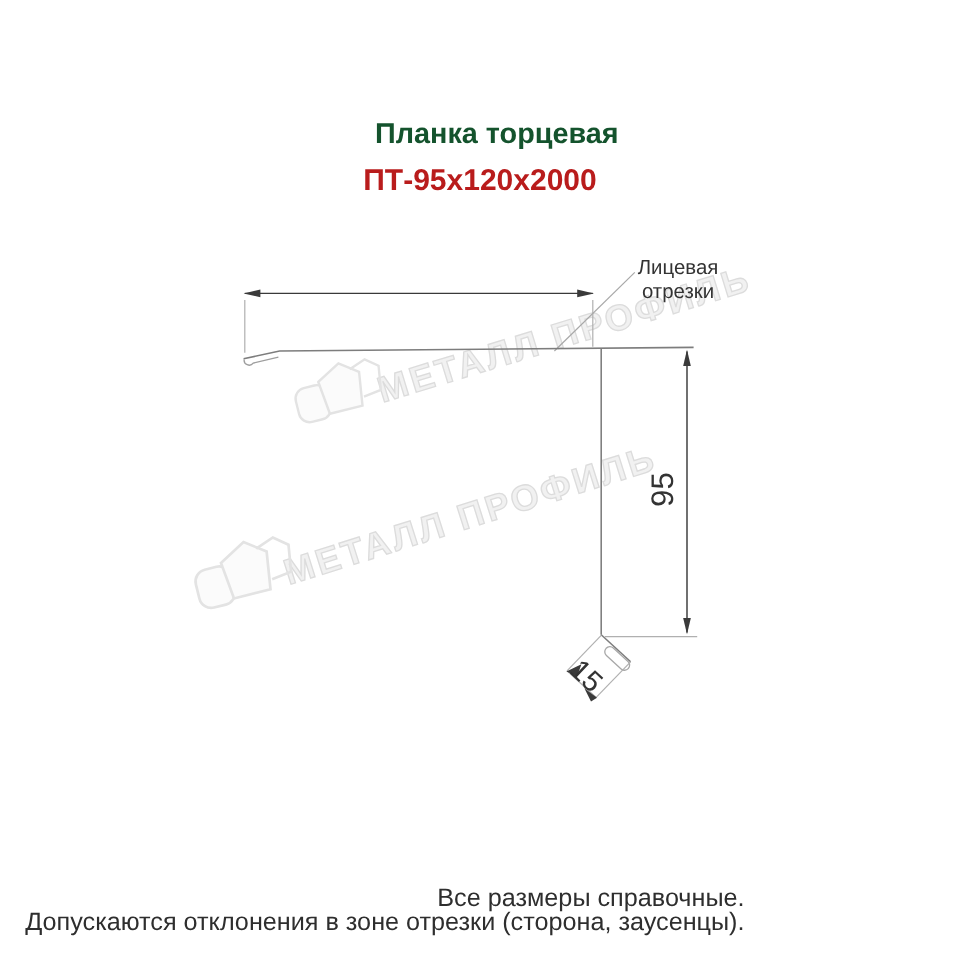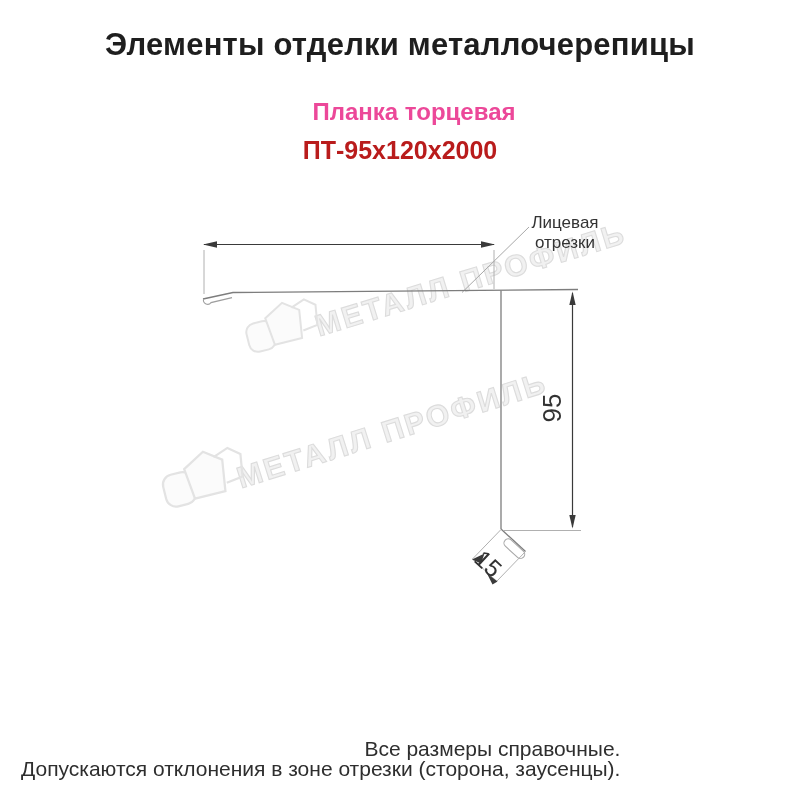--- a/index.html
+++ b/index.html
@@ -1,21 +1,21 @@
 <!DOCTYPE html>
 <html><head>
 <meta charset="utf-8">
 <style>
   html,body{margin:0;padding:0;background:#ffffff;}
   #page{position:relative;width:800px;height:800px;background:#ffffff;overflow:hidden;
         font-family:"Liberation Sans", sans-serif;color:#2b2b2b;}
   .abs{position:absolute;}
   .ctr{left:0;right:0;text-align:center;}
   #title{top:27px;font-size:31px;font-weight:bold;color:#1e1e1e;letter-spacing:0.2px;}
-  #product-name{top:98px;font-size:24px;font-weight:bold;color:#ec4899;padding-left:28px;}
+  #product-name{top:98px;font-size:24px;font-weight:bold;color:#14532d;padding-left:28px;}
   #product-model{top:136px;font-size:25px;font-weight:bold;color:#b91c1c;}
   .dim-label{font-size:26px;color:#333;}
   #dim-width{top:216px;left:301px;width:100px;text-align:center;}
   #dim-height{top:395px;left:522px;width:60px;height:26px;line-height:26px;text-align:center;
               transform:rotate(-90deg);}
   #dim-fold{top:551px;left:463px;width:50px;height:26px;line-height:26px;text-align:center;
             font-size:24px;transform:rotate(43deg);}
   #face-label{top:213px;left:515px;width:100px;text-align:center;
               font-size:17px;line-height:20px;color:#333;}
   .watermark{white-space:nowrap;font-weight:bold;font-size:30px;letter-spacing:2.5px;
@@ -25,21 +25,20 @@
   #watermark-2{top:462px;left:238px;transform:rotate(-17.5deg);}
   #drawing-svg{top:0;left:0;z-index:2;}
   .lbl{z-index:3;}
   #footer{top:739px;left:21px;font-size:21px;line-height:20px;color:#2e2e2e;text-align:right;}
 </style>
 </head>
 <body>
 
 <div id="page">
 
-  <div id="title" class="abs ctr lbl">Элементы отделки металлочерепицы</div>
   <div id="product-name" class="abs ctr lbl">Планка торцевая</div>
   <div id="product-model" class="abs ctr lbl">ПТ-95х120х2000</div>
 
   <div id="watermark-1" class="abs watermark">МЕТАЛЛ ПРОФИЛЬ</div>
   <div id="watermark-2" class="abs watermark">МЕТАЛЛ ПРОФИЛЬ</div>
 
   <svg id="drawing-svg" class="abs" width="800" height="800" viewBox="0 0 800 800">
 
     <g transform="translate(241,312) rotate(-14)" fill="#fbfbfb" stroke="#e3e3e3" stroke-width="2">
       <rect x="0" y="14" width="27" height="29" rx="9"></rect>

